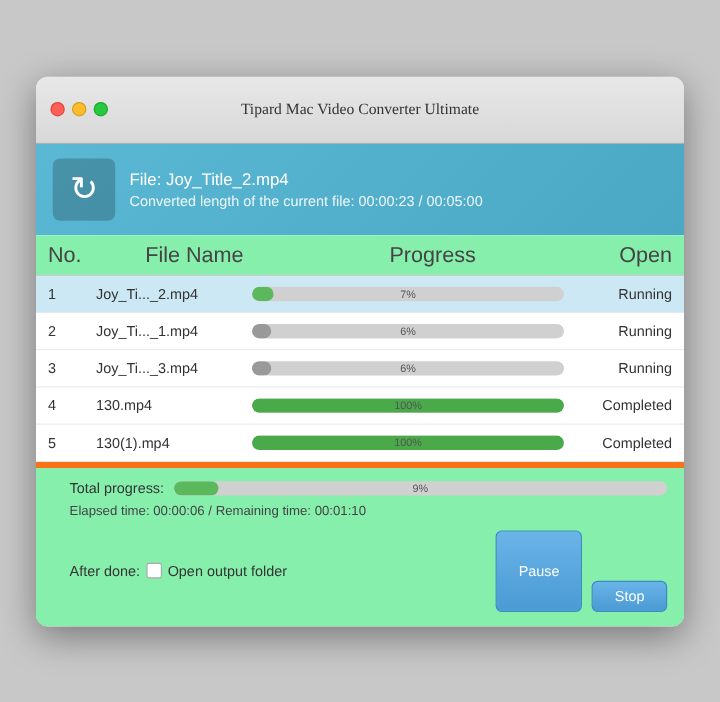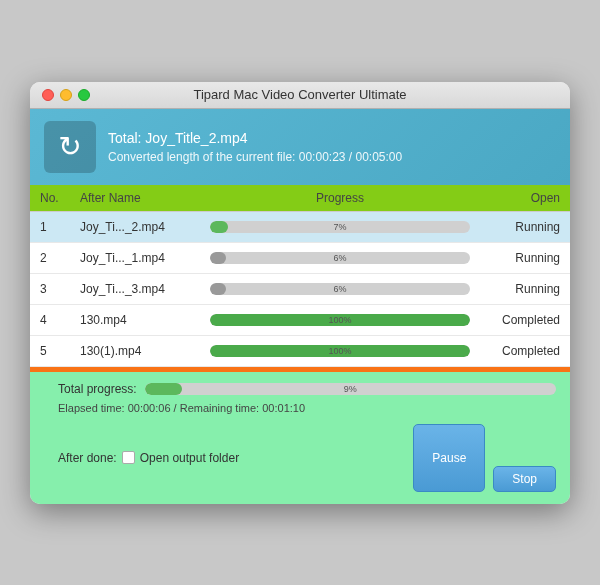--- a/index.html
+++ b/index.html
@@ -14,26 +14,27 @@
     }
     .window {
       width: 540px;
       background: #f0f0f0;
       border-radius: 10px;
       box-shadow: 0 8px 30px rgba(0,0,0,0.4);
       overflow: hidden;
     }
     .titlebar {
       background: linear-gradient(to bottom, #e8e8e8, #d8d8d8);
-      height: 27px;
+      height: 56px;
       display: flex;
       align-items: center;
       padding: 0 12px;
       border-bottom: 1px solid #b0b0b0;
       position: relative;
+      font-family: Liberation Serif, serif;
     }
     .traffic-lights {
       display: flex;
       gap: 6px;
     }
     .traffic-light {
       width: 12px;
       height: 12px;
       border-radius: 50%;
       cursor: pointer;
@@ -81,25 +82,26 @@
       opacity: 0.9;
     }
     .table-area {
       background: white;
       margin: 0;
     }
     .table-header {
       display: grid;
       grid-template-columns: 40px 130px 1fr 90px;
       padding: 6px 10px;
-      background: #84cc16;
+      background: #86efac;
       border-bottom: 1px solid #ccc;
-      font-size: 12px;
+      font-size: 18px;
       color: #444;
       font-weight: 500;
+      gap: 41px;
     }
     .table-row {
       display: grid;
       grid-template-columns: 40px 130px 1fr 90px;
       padding: 8px 10px;
       border-bottom: 1px solid #e8e8e8;
       font-size: 12px;
       align-items: center;
     }
     .table-row.active {
@@ -244,29 +246,29 @@
       <div class="traffic-light tl-green"></div>
     </div>
     <span class="titlebar-title">Tipard Mac Video Converter Ultimate</span>
   </div>
 
   <div class="header-info">
     <div class="convert-icon">
       <span>↻</span>
     </div>
     <div class="header-text">
-      <div class="header-filename">Total: Joy_Title_2.mp4</div>
+      <div class="header-filename">File: Joy_Title_2.mp4</div>
       <div class="header-length">Converted length of the current file: 00:00:23 / 00:05:00</div>
     </div>
   </div>
 
   <div class="table-area">
     <div class="table-header">
       <span>No.</span>
-      <span>After Name</span>
+      <span>File Name</span>
       <span style="text-align:center;">Progress</span>
       <span style="text-align:right;">Open</span>
     </div>
 
     <div class="table-row active">
       <span class="col-no">1</span>
       <span class="col-name">Joy_Ti..._2.mp4</span>
       <div class="col-progress progress-wrap">
         <div class="progress-bar-bg">
           <div class="progress-bar-fill fill-green" style="width:7%"></div>

